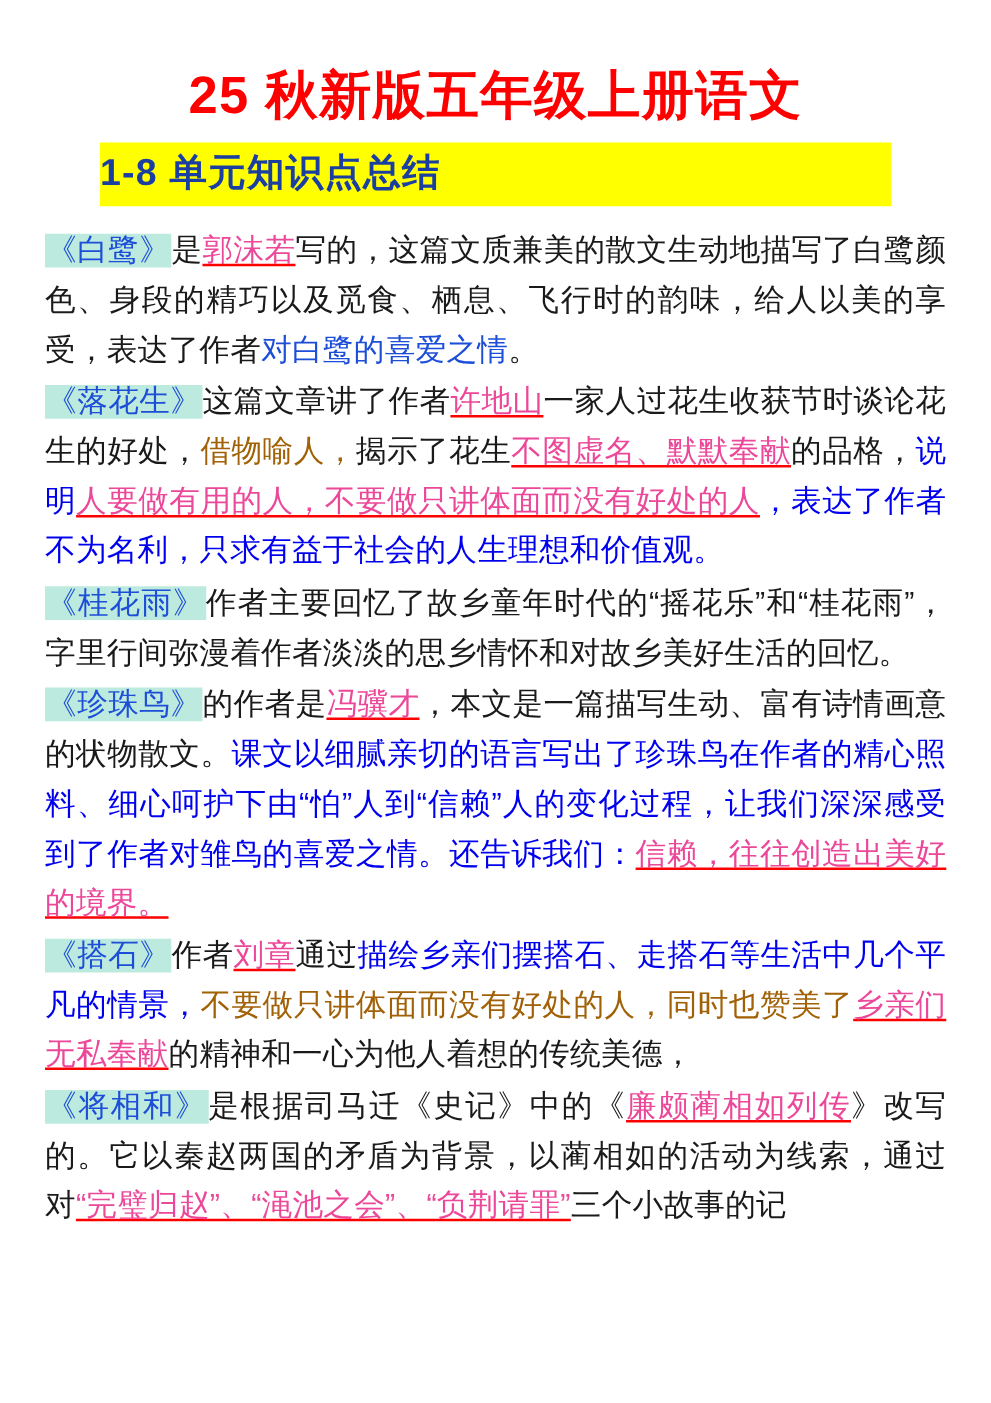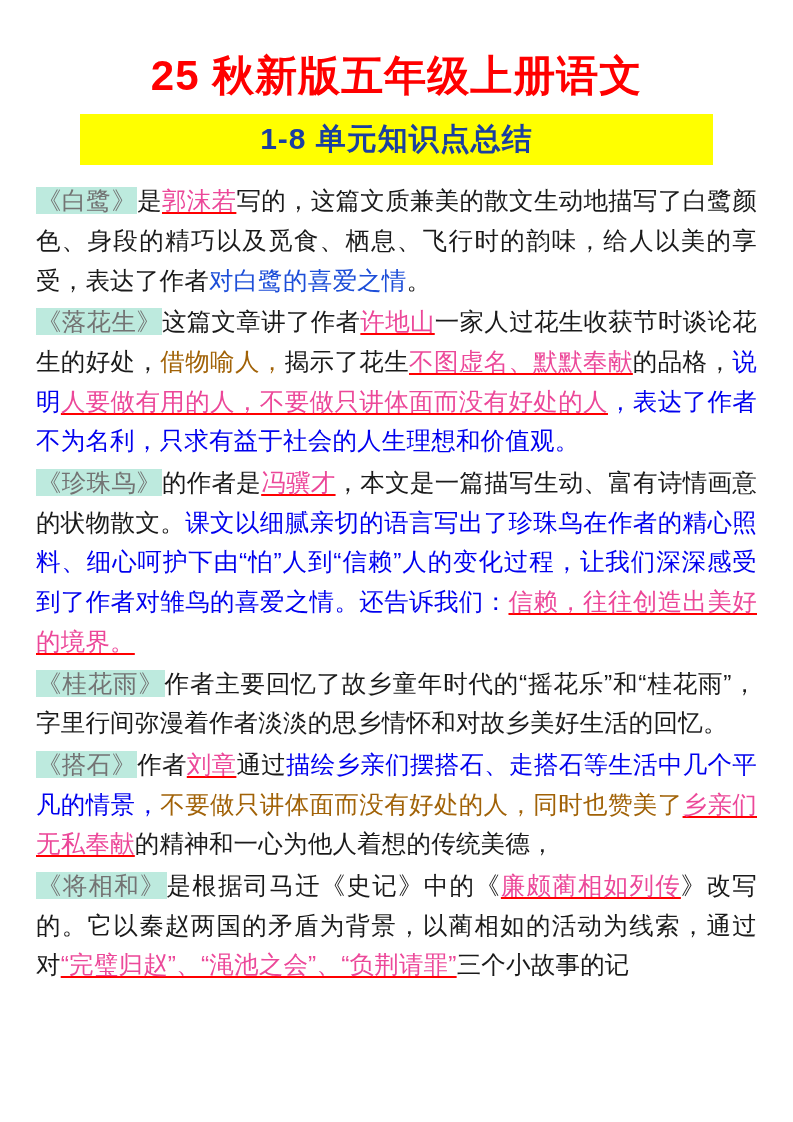--- a/index.html
+++ b/index.html
@@ -27,21 +27,20 @@
     font-weight: bold;
     color: #ff0000;
     letter-spacing: 1px;
     line-height: 1.15;
     margin: 12px 0 14px 0;
   }
   .sub-title-wrap {
     background: #ffff00;
     padding: 8px 0 10px 0;
     margin: 0 52px 16px 52px;
-    text-align: center;
   }
   .sub-title {
     font-size: 30px;
     font-weight: bold;
     color: #1a3fa0;
     letter-spacing: 1px;
     line-height: 1.1;
   }
   .body-text {
     font-size: 24.5px;
@@ -49,21 +48,21 @@
     text-align: justify;
     padding: 0 8px;
     letter-spacing: 0.2px;
   }
   .para {
     margin: 0 0 2px 0;
     text-indent: 0;
   }
   .hl {
     background: #bdeade;
-    color: #737373;
+    color: #1d4ed8;
     padding: 0 1px;
   }
   .black { color: #1a1a1a; }
   .red { color: #a16207; }
   .blue { color: #0000ee; }
   .u-red {
     color: #ec4899;
     text-decoration: underline;
     text-decoration-color: #ff0000;
     text-underline-offset: 3px;
@@ -81,19 +80,19 @@
 
   <div class="main-title">25 秋新版五年级上册语文</div>
 
   <div class="sub-title-wrap">
     <div class="sub-title">1-8 单元知识点总结</div>
   </div>
 
   <div class="body-text" id="body-text">
       <div class="para"><span class="hl">《白鹭》</span><span class="black">是</span><span class="u-red">郭沫若</span><span class="black">写的，这篇文质兼美的散文生动地描写了白鹭颜色、身段的精巧以及觅食、栖息、飞行时的韵味，给人以美的享受，表达了作者</span><span class="u-blue">对白鹭的喜爱之情</span><span class="black">。</span></div>
       <div class="para"><span class="hl">《落花生》</span><span class="black">这篇文章讲了作者</span><span class="u-red">许地山</span><span class="black">一家人过花生收获节时谈论花生的好处，</span><span class="red">借物喻人，</span><span class="black">揭示了花生</span><span class="u-red">不图虚名、默默奉献</span><span class="black">的品格，</span><span class="blue">说明</span><span class="u-red">人要做有用的人，不要做只讲体面而没有好处的人</span><span class="blue">，表达了作者不为名利，只求有益于社会的人生理想和价值观。</span></div>
+      <div class="para"><span class="hl">《桂花雨》</span><span class="black">作者主要回忆了故乡童年时代的“摇花乐”和“桂花雨”，字里行间弥漫着作者淡淡的思乡情怀和对故乡美好生活的回忆。</span></div>
       <div class="para"><span class="hl">《珍珠鸟》</span><span class="black">的作者是</span><span class="u-red">冯骥才</span><span class="black">，本文是一篇描写生动、富有诗情画意的状物散文。</span><span class="blue">课文以细腻亲切的语言写出了珍珠鸟在作者的精心照料、细心呵护下由“怕”人到“信赖”人的变化过程，让我们深深感受到了作者对雏鸟的喜爱之情。还告诉我们：</span><span class="u-red">信赖，往往创造出美好的境界。</span></div>
-      <div class="para"><span class="hl">《桂花雨》</span><span class="black">作者主要回忆了故乡童年时代的“摇花乐”和“桂花雨”，字里行间弥漫着作者淡淡的思乡情怀和对故乡美好生活的回忆。</span></div>
       <div class="para"><span class="hl">《搭石》</span><span class="black">作者</span><span class="u-red">刘章</span><span class="black">通过</span><span class="blue">描绘乡亲们摆搭石、走搭石等生活中几个平凡的情景，</span><span class="red">不要做只讲体面而没有好处的人，同时也赞美了</span><span class="u-red">乡亲们无私奉献</span><span class="black">的精神和一心为他人着想的传统美德，</span></div>
       <div class="para"><span class="hl">《将相和》</span><span class="black">是根据司马迁《史记》中的《</span><span class="u-red">廉颇蔺相如列传</span><span class="black">》改写的。它以秦赵两国的矛盾为背景，以蔺相如的活动为线索，通过对</span><span class="u-red">“完璧归赵”、“渑池之会”、“负荆请罪”</span><span class="black">三个小故事的记</span></div>
     </div>
 
 </div>
 
 </body></html>

